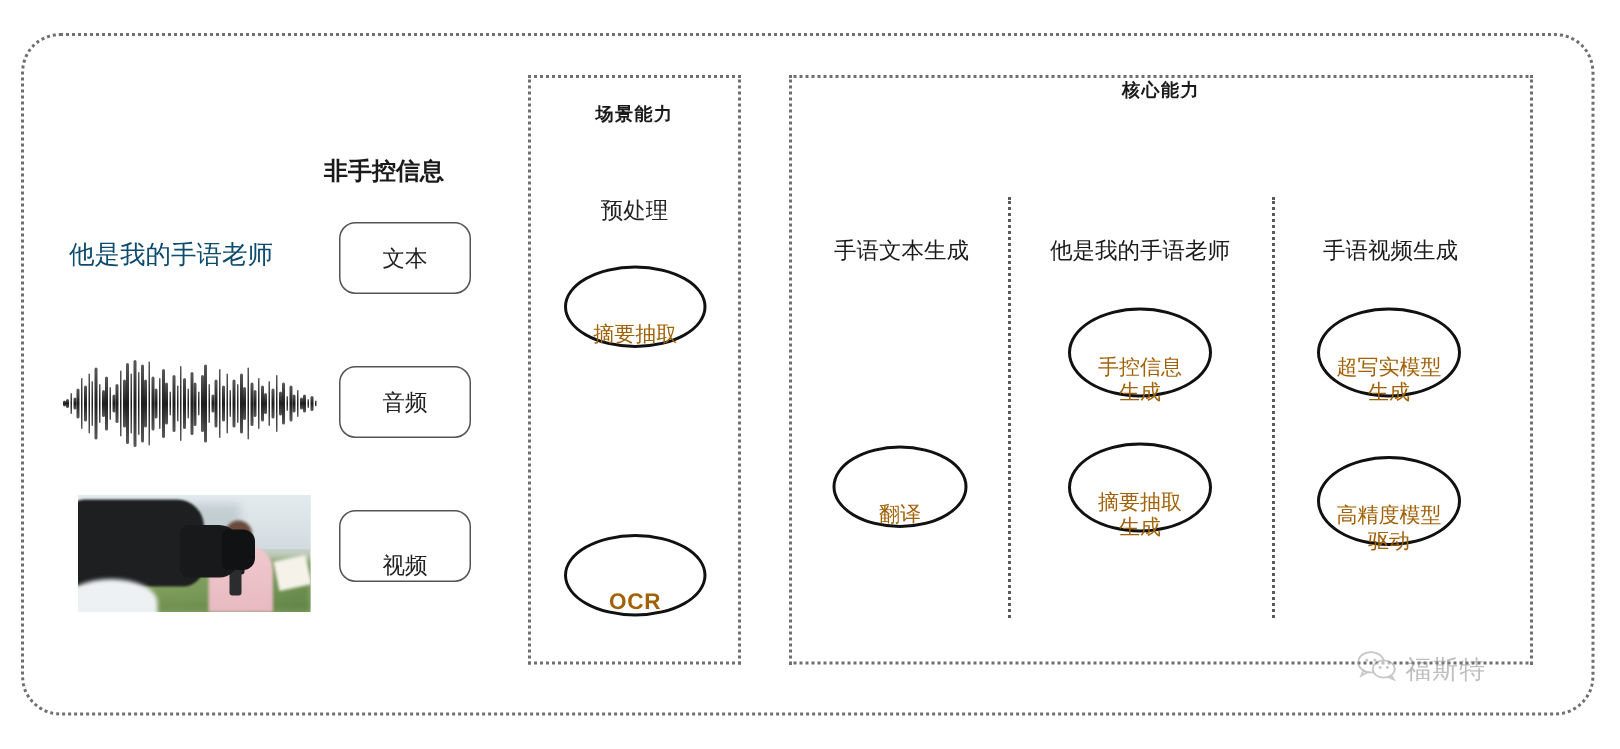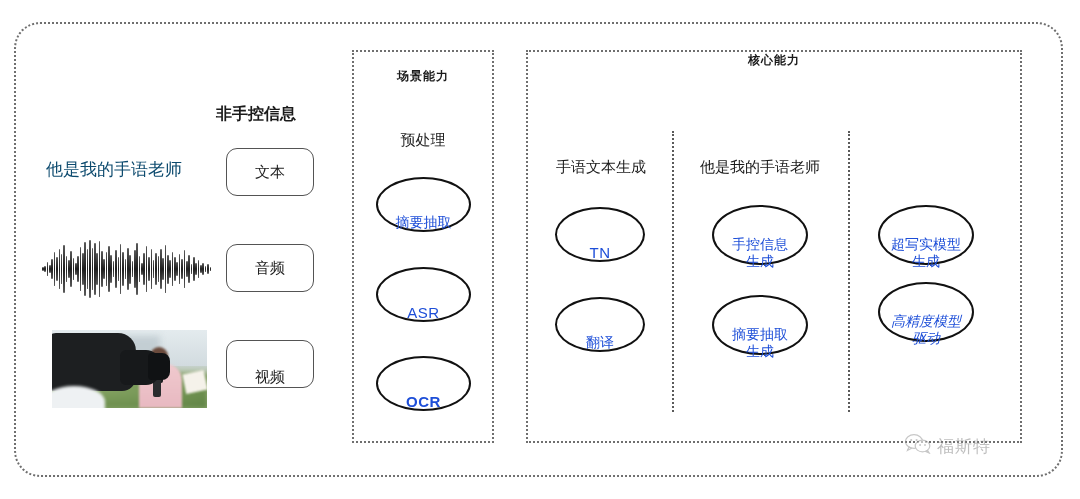--- a/index.html
+++ b/index.html
@@ -96,21 +96,21 @@
     background: #ffffff;
     display: flex;
     align-items: center;
     justify-content: center;
     text-align: center;
     box-sizing: border-box;
   }
   .ellipse .ell-text {
     font-size: 14px;
     line-height: 17px;
-    color: #1d4ed8;
+    color: #a16207;
     white-space: pre-line;
     padding: 0 4px;
     margin-top: 36px;
   }
   .ellipse.latin .ell-text {
     font-size: 15px;
     letter-spacing: 0.5px;
   }
 
   
@@ -360,57 +360,52 @@
 
   <div class="section-box" id="scene-box"></div>
 
   <div class="section-title" style="left:352px; top:68px; width:142px;">场景能力</div>
 
   <div class="sub-title" style="left:352px; top:131px; width:142px;">预处理</div>
 
   <div class="ellipse" style="left:376px; top:177px; width:95px; height:55px;">
     <span class="ell-text">摘要抽取</span>
   </div>
-  <div class="ellipse latin" style="left:376px; top:267px; width:95px; height:55px;">
-    <span class="ell-text">ASR</span>
-  </div>
   <div class="ellipse latin" style="left:376px; top:356px; width:95px; height:55px;font-weight:bold;">
     <span class="ell-text">OCR</span>
   </div>
 
   <div class="section-box" id="core-box"></div>
 
   <div class="section-title" style="left:526px; top:52px; width:496px;">核心能力</div>
 
   <div class="v-divider" id="divider-1"></div>
   <div class="v-divider" id="divider-2"></div>
 
   <div class="col-header" style="left:530px; top:158px; width:142px;">手语文本生成</div>
-  <div class="ellipse latin" style="left:555px; top:207px; width:90px; height:55px;">
-    <span class="ell-text">TN</span>
-  </div>
   <div class="ellipse" style="left:555px; top:297px; width:90px; height:55px;">
     <span class="ell-text">翻译</span>
   </div>
 
   <div class="col-header" style="left:676px; top:158px; width:168px;">他是我的手语老师</div>
   <div class="ellipse" style="left:712px; top:205px; width:96px; height:60px;">
     <span class="ell-text">手控信息
 生成</span>
   </div>
   <div class="ellipse" style="left:712px; top:295px; width:96px; height:60px;">
     <span class="ell-text">摘要抽取
 生成</span>
   </div>
 
+  <div class="col-header" style="left:852px; top:158px; width:150px;">手语视频生成</div>
   <div class="ellipse" style="left:878px; top:205px; width:96px; height:60px;">
     <span class="ell-text">超写实模型
 生成</span>
   </div>
-  <div class="ellipse" style="left:878px; top:282px; width:96px; height:60px;font-style:italic;">
+  <div class="ellipse" style="left:878px; top:304px; width:96px; height:60px;">
     <span class="ell-text">高精度模型
 驱动</span>
   </div>
 
   <div id="watermark">
     <span>
       <svg width="26" height="20" viewBox="0 0 26 20" aria-hidden="true">
         <ellipse cx="9" cy="7.5" rx="8.5" ry="6.8" fill="none" stroke="#9a9a9a" stroke-width="1.2"></ellipse>
         <path d="M4 13 L2.5 16.5 L6.5 14.3 Z" fill="none" stroke="#9a9a9a" stroke-width="1.2"></path>
         <circle cx="6.2" cy="6" r="1.05" fill="#9a9a9a"></circle>

